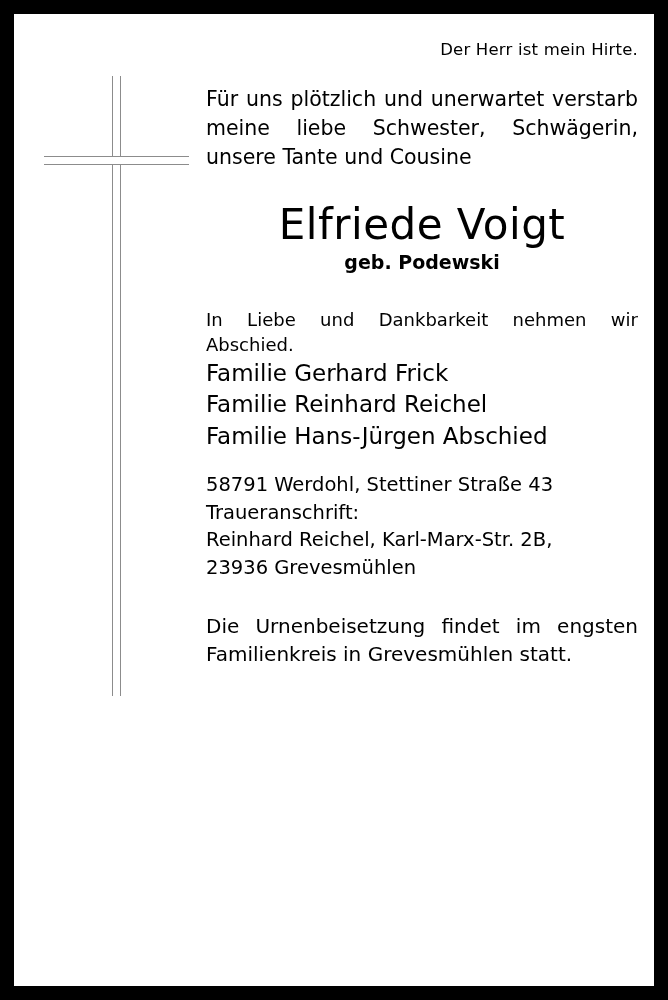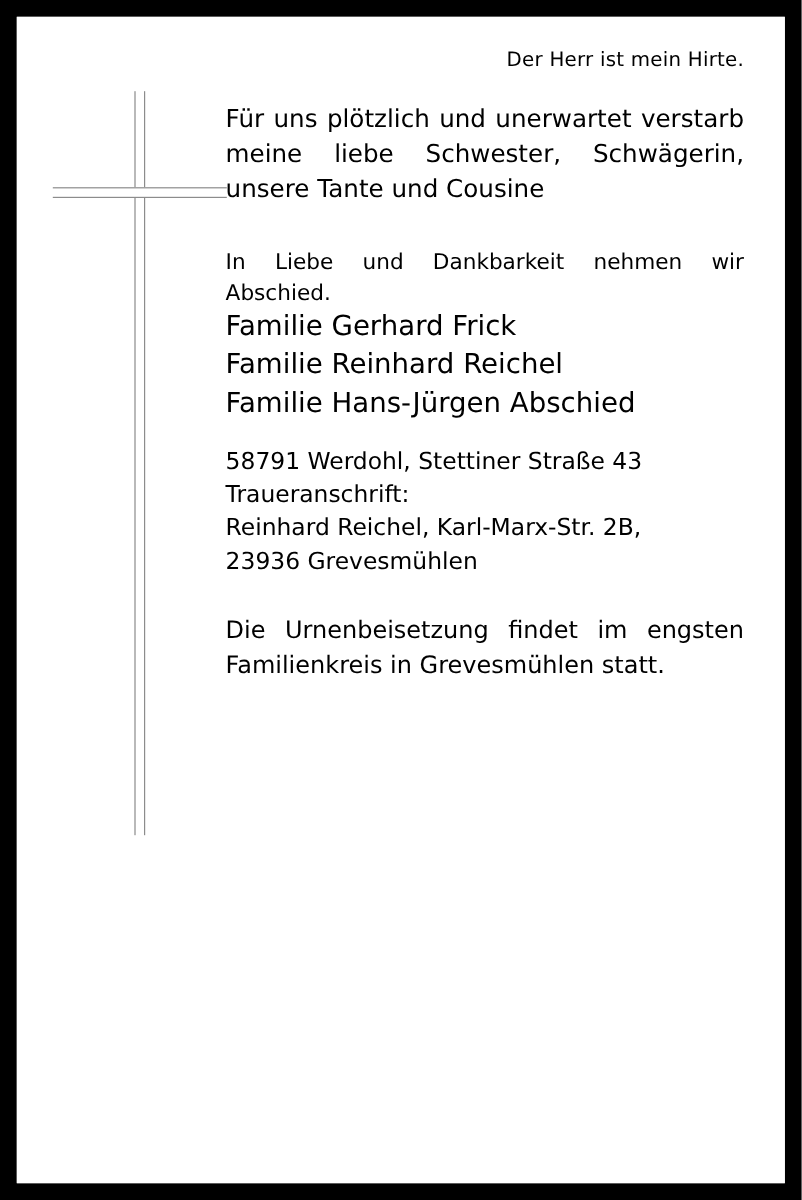--- a/index.html
+++ b/index.html
@@ -56,21 +56,21 @@
     height: 9px;
     background: #ffffff;
     border-top: 1.5px solid #8c8c8c;
     border-bottom: 1.5px solid #8c8c8c;
     box-sizing: border-box;
   }
 
   
   .content {
     position: absolute;
-    left: 174px;
+    left: 192px;
     top: 26px;
     width: 432px;
   }
   .verse {
     text-align: right;
     font-size: 16.5px;
     letter-spacing: .2px;
     margin-bottom: 26px;
   }
   .intro {
@@ -144,20 +144,22 @@
       <div class="hbar"></div>
     </div>
 
     <div class="content">
 
       <div class="verse">Der Herr ist mein Hirte.</div>
 
       <div class="intro">Für uns plötzlich und unerwartet verstarb meine liebe Schwester, Schwägerin, unsere Tante und Cousine</div>
 
       <div class="name-block">
+        <div class="name">Elfriede Voigt</div>
+        <div class="maiden">geb. Podewski</div>
       </div>
 
       <div class="gratitude">In Liebe und Dankbarkeit nehmen wir Abschied.</div>
 
       <div class="families">
         <div>Familie Gerhard Frick</div>
         <div>Familie Reinhard Reichel</div>
         <div>Familie Hans-Jürgen Abschied</div>
       </div>
 

